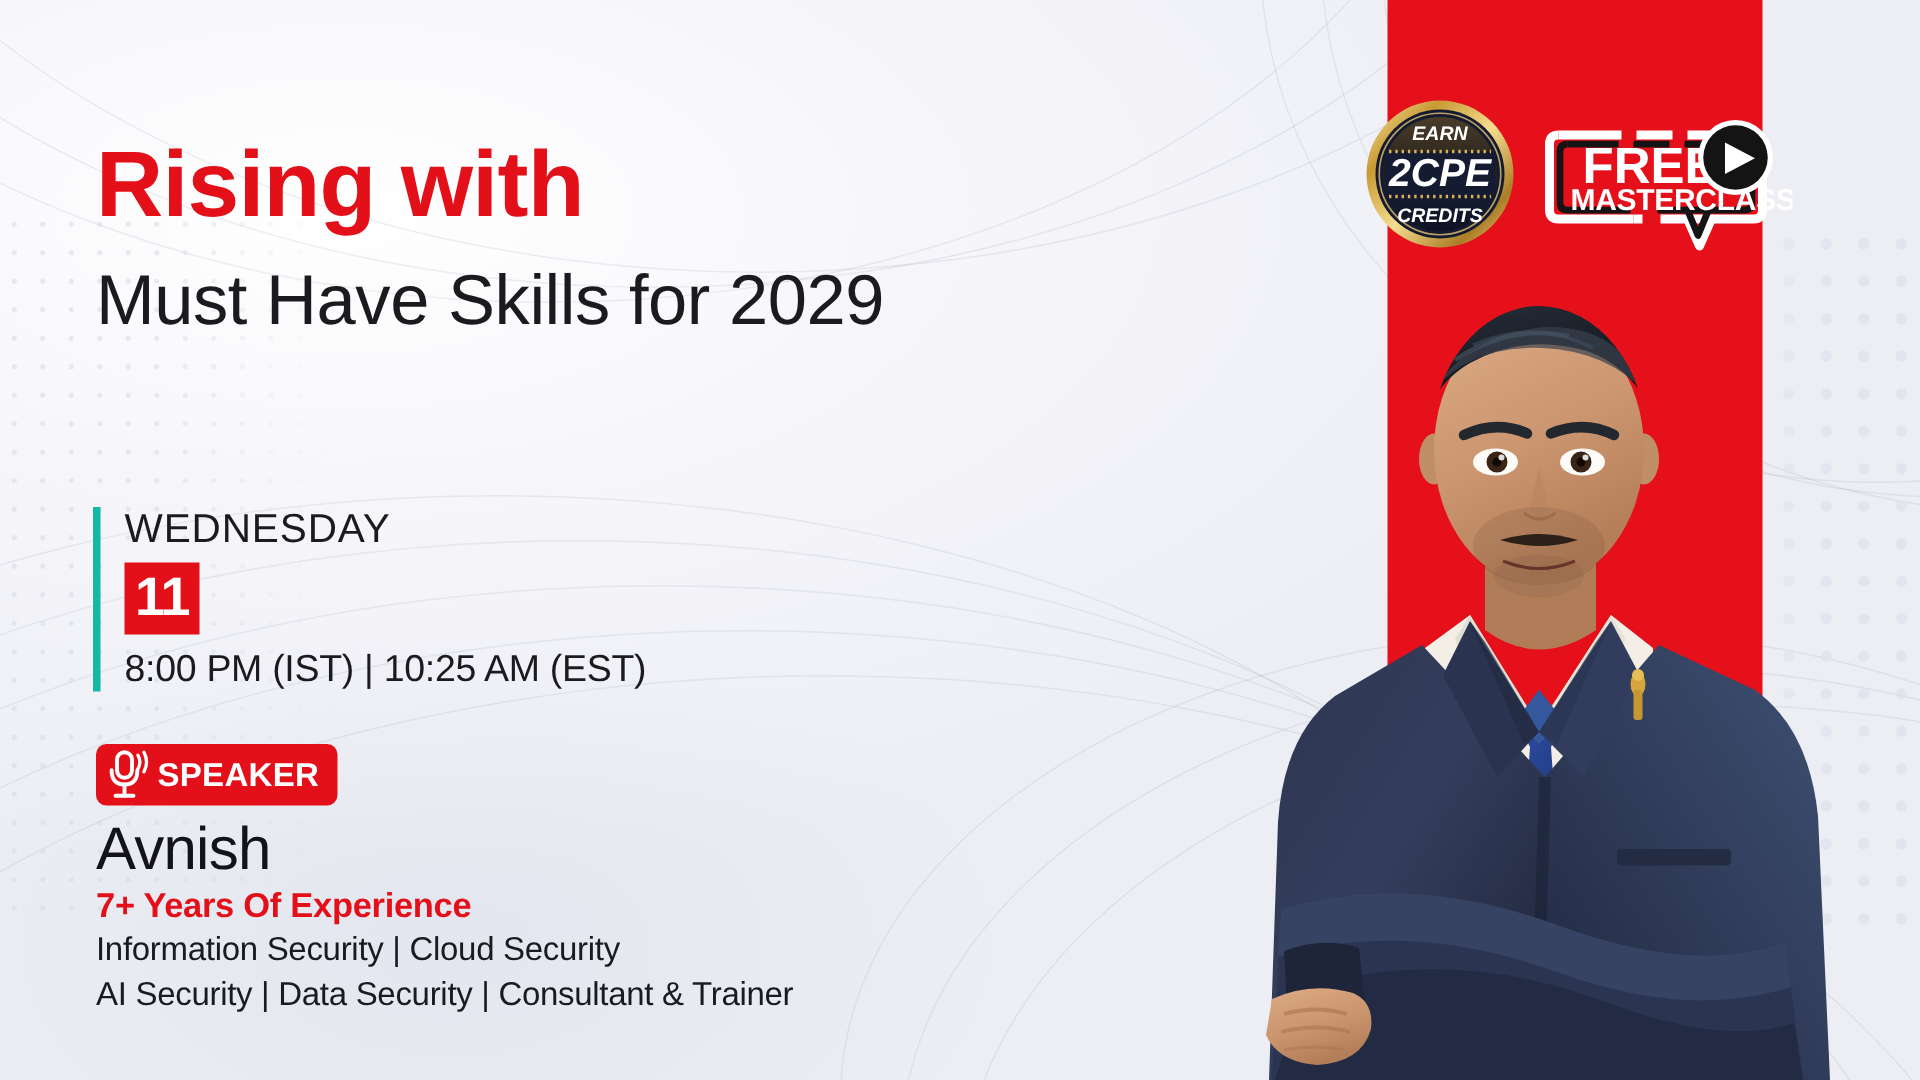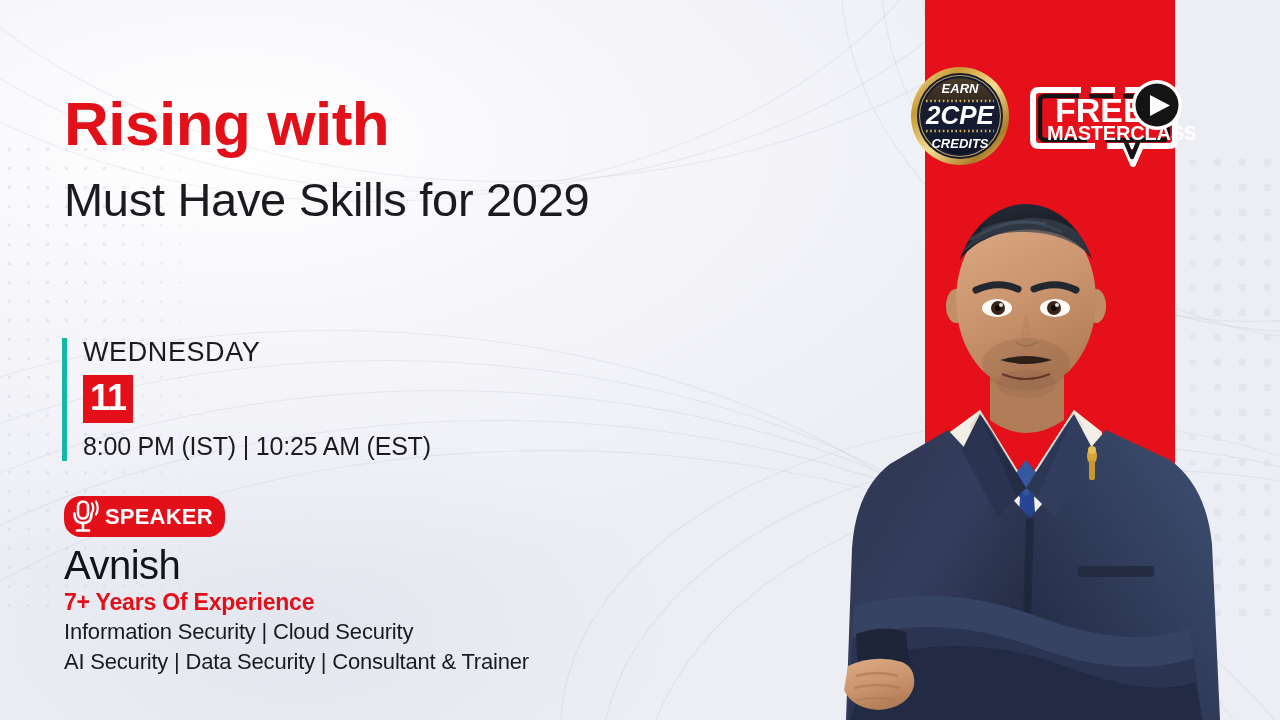--- a/index.html
+++ b/index.html
@@ -153,21 +153,21 @@
   
   .speaker-block {
     position: absolute;
     left: 64px; top: 496px;
   }
   .speaker-badge {
     display: inline-flex;
     align-items: center;
     gap: 4px;
     background: #e3101a;
-    border-radius: 17px;
+    border-radius: 7px;
     padding: 3px 12px 4px 7px;
     position: relative;
   }
   .mic-icon { display: block; }
   .speaker-badge-label {
     color: #fff;
     font-weight: 700;
     font-size: 22px;
     letter-spacing: .2px;
     line-height: 1;

